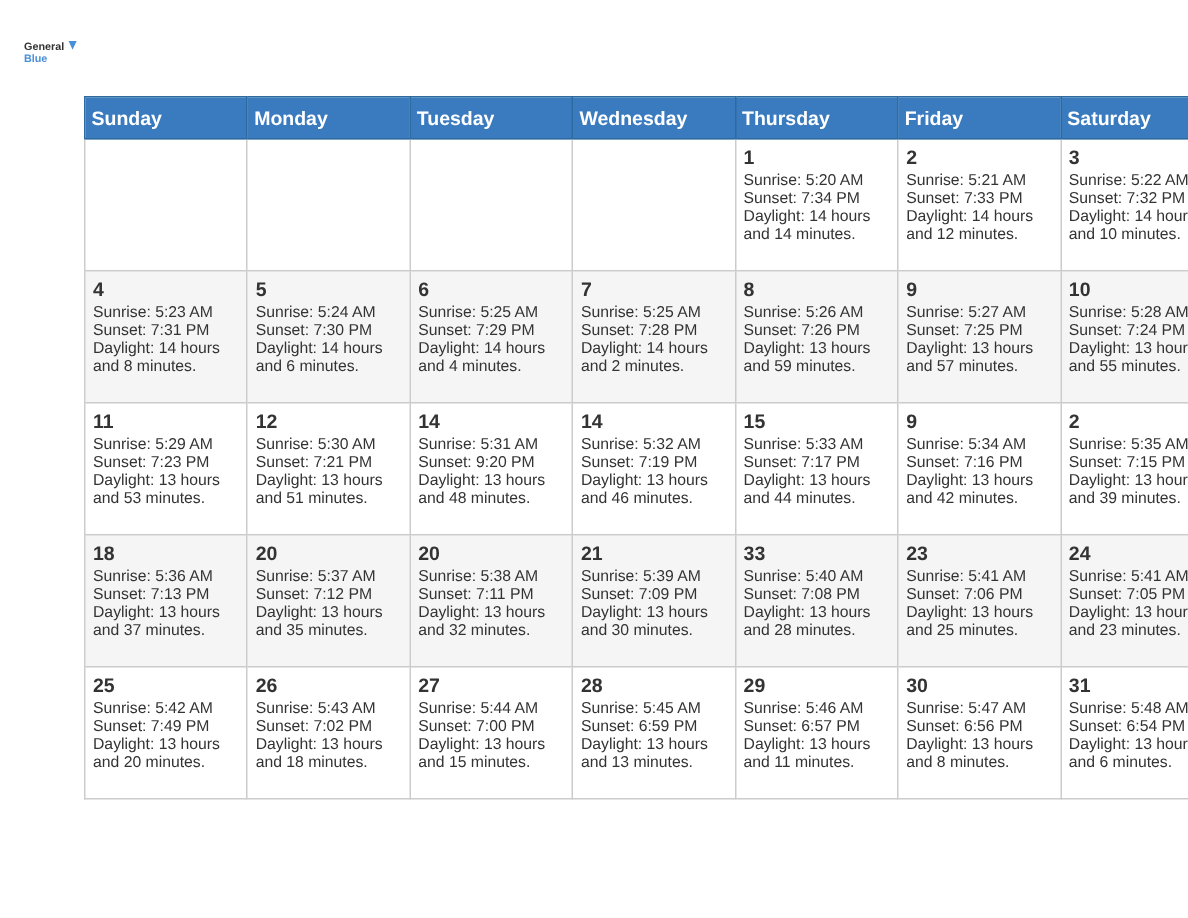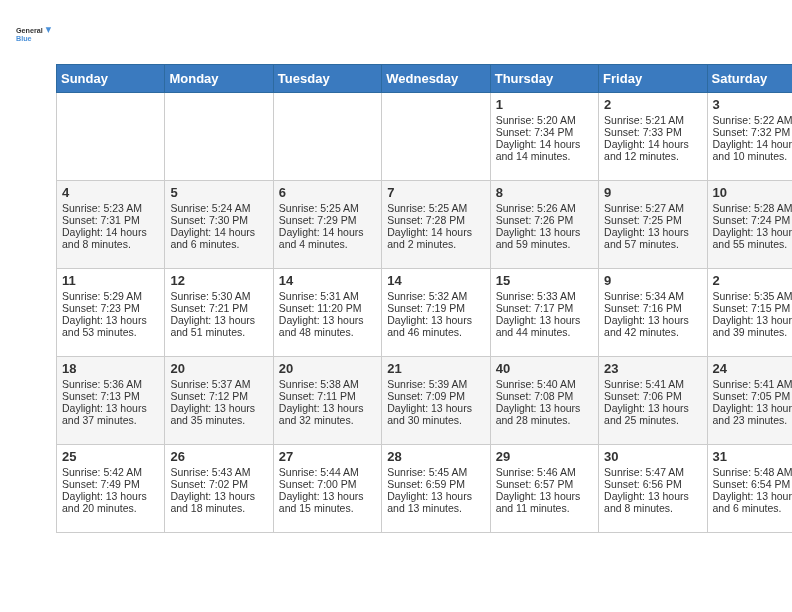--- a/index.html
+++ b/index.html
@@ -182,21 +182,21 @@
         </td>
         <td>
           <span class="day-num">12</span>
           <div>Sunrise: 5:30 AM</div>
           <div>Sunset: 7:21 PM</div>
           <div>Daylight: 13 hours and 51 minutes.</div>
         </td>
         <td>
           <span class="day-num">14</span>
           <div>Sunrise: 5:31 AM</div>
-          <div>Sunset: 11:20 PM</div>
+          <div>Sunset: 9:20 PM</div>
           <div>Daylight: 13 hours and 48 minutes.</div>
         </td>
         <td>
           <span class="day-num">14</span>
           <div>Sunrise: 5:32 AM</div>
           <div>Sunset: 7:19 PM</div>
           <div>Daylight: 13 hours and 46 minutes.</div>
         </td>
         <td>
           <span class="day-num">15</span>
@@ -236,21 +236,21 @@
           <div>Sunset: 7:11 PM</div>
           <div>Daylight: 13 hours and 32 minutes.</div>
         </td>
         <td>
           <span class="day-num">21</span>
           <div>Sunrise: 5:39 AM</div>
           <div>Sunset: 7:09 PM</div>
           <div>Daylight: 13 hours and 30 minutes.</div>
         </td>
         <td>
-          <span class="day-num">40</span>
+          <span class="day-num">33</span>
           <div>Sunrise: 5:40 AM</div>
           <div>Sunset: 7:08 PM</div>
           <div>Daylight: 13 hours and 28 minutes.</div>
         </td>
         <td>
           <span class="day-num">23</span>
           <div>Sunrise: 5:41 AM</div>
           <div>Sunset: 7:06 PM</div>
           <div>Daylight: 13 hours and 25 minutes.</div>
         </td>

